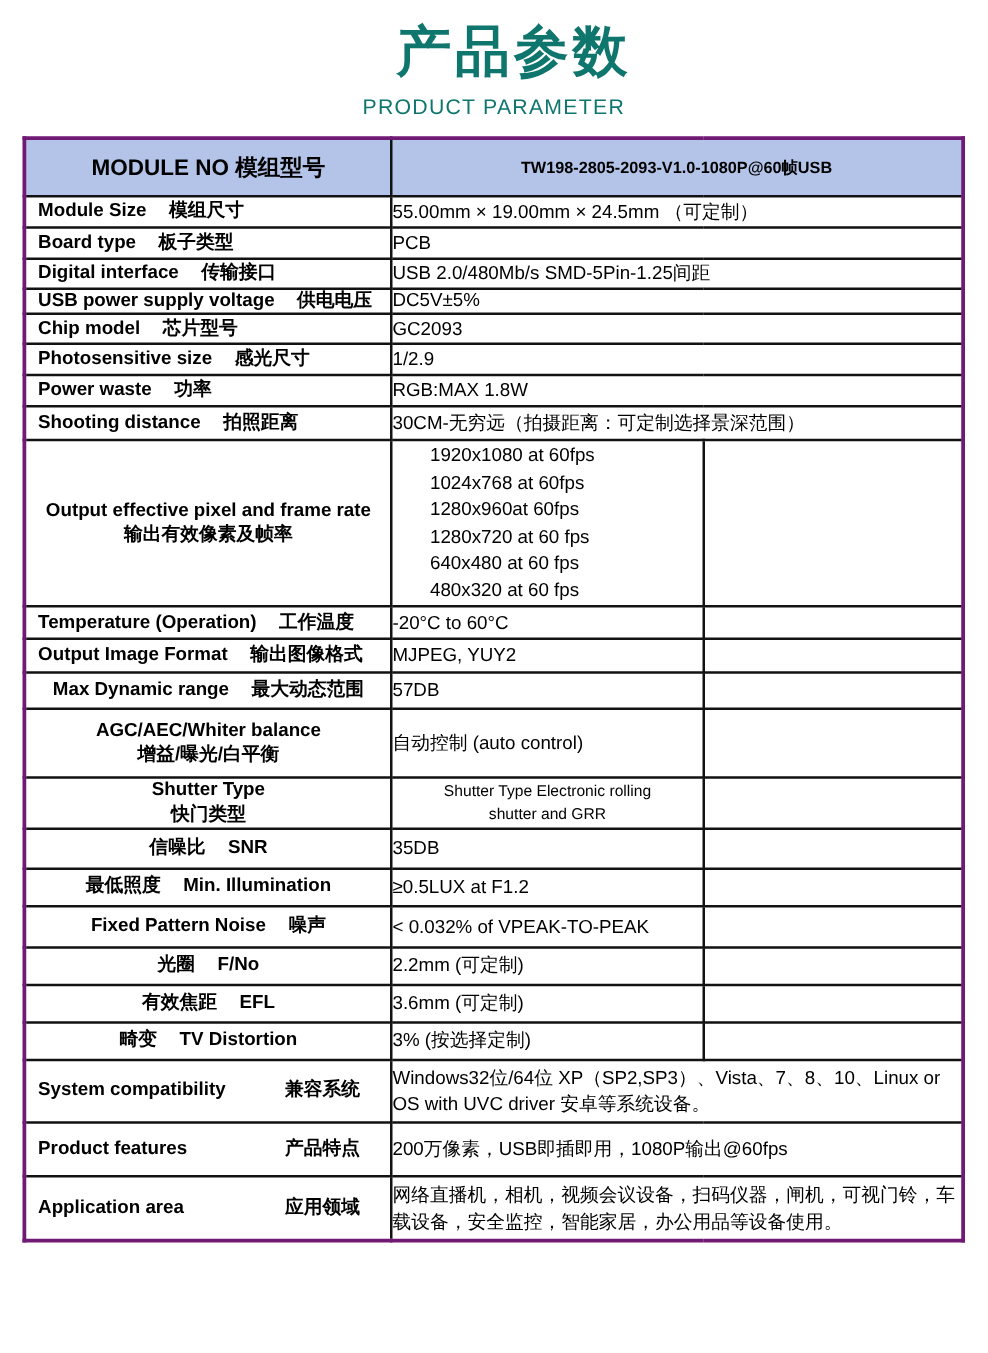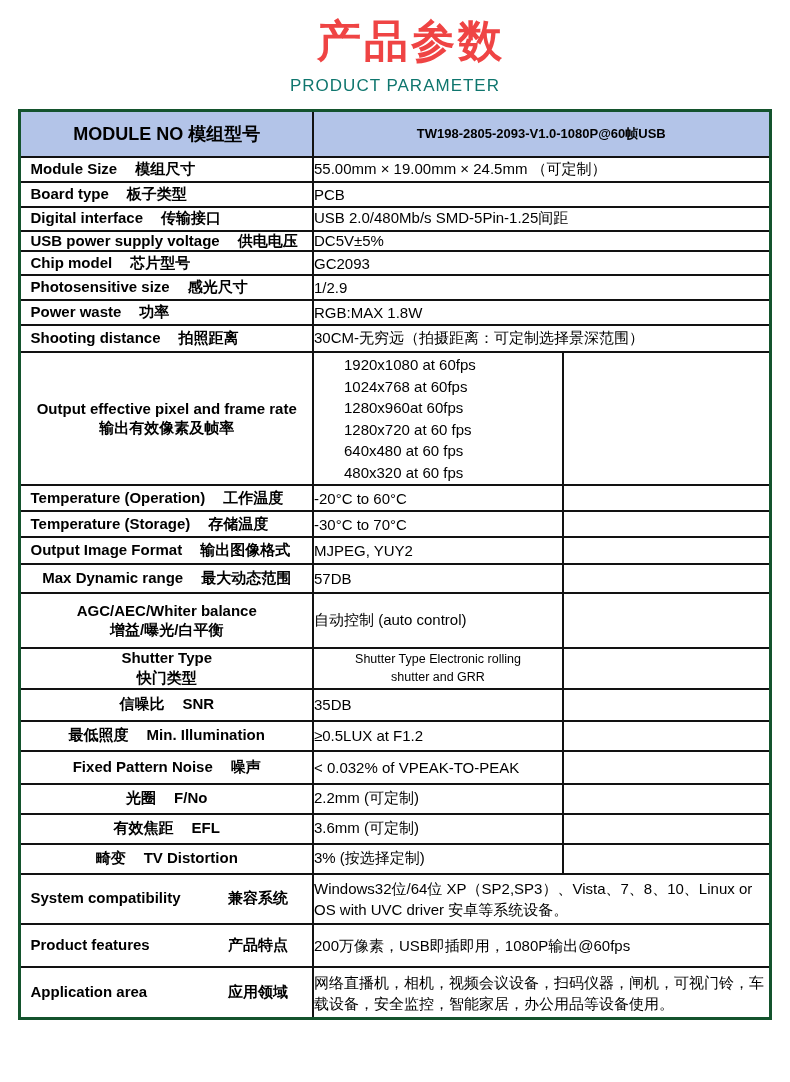--- a/index.html
+++ b/index.html
@@ -11,37 +11,37 @@
     color: #000;
   }
   .page { width: 790px; height: 1082px; overflow: hidden; }
 
   .title {
     margin-top: 12px;
     text-align: center;
     font-size: 44px;
     font-weight: 700;
     letter-spacing: 3px;
-    color: #ef4444;
+    color: #0f766e;
     padding-left: 32px;
   }
   .subtitle {
     margin-top: 5px;
     text-align: center;
     font-size: 17px;
     letter-spacing: 1px;
     color: #0f766e;
   }
 
   table.spec {
     width: 750px;
     margin: 13px auto 0 auto;
     border-collapse: collapse;
     table-layout: fixed;
-    border: 3px solid #14532d;
+    border: 3px solid #701a75;
   }
   table.spec td {
     border: 2px solid #121212;
     vertical-align: middle;
     font-size: 15px;
     padding: 0;
   }
   col.c1 { width: 293px; }
   col.c2 { width: 250px; }
   col.c3 { width: 207px; }
@@ -204,30 +204,20 @@
       <td class="lblcell">
             <div class="lab left">
               <span>Temperature (Operation)</span>
               <span>工作温度</span>
             </div>
           </td>
       <td class="valcell">-20°C to 60°C</td>
       <td></td>
     </tr>
 
-    <tr style="height:26px">
-      <td class="lblcell">
-            <div class="lab left">
-              <span>Temperature (Storage)</span>
-              <span>存储温度</span>
-            </div>
-          </td>
-      <td class="valcell">-30°C to 70°C</td>
-      <td></td>
-    </tr>
 
     <tr style="height:27px">
       <td class="lblcell">
             <div class="lab left">
               <span>Output Image Format</span>
               <span>输出图像格式</span>
             </div>
           </td>
       <td class="valcell">MJPEG, YUY2</td>
       <td></td>

